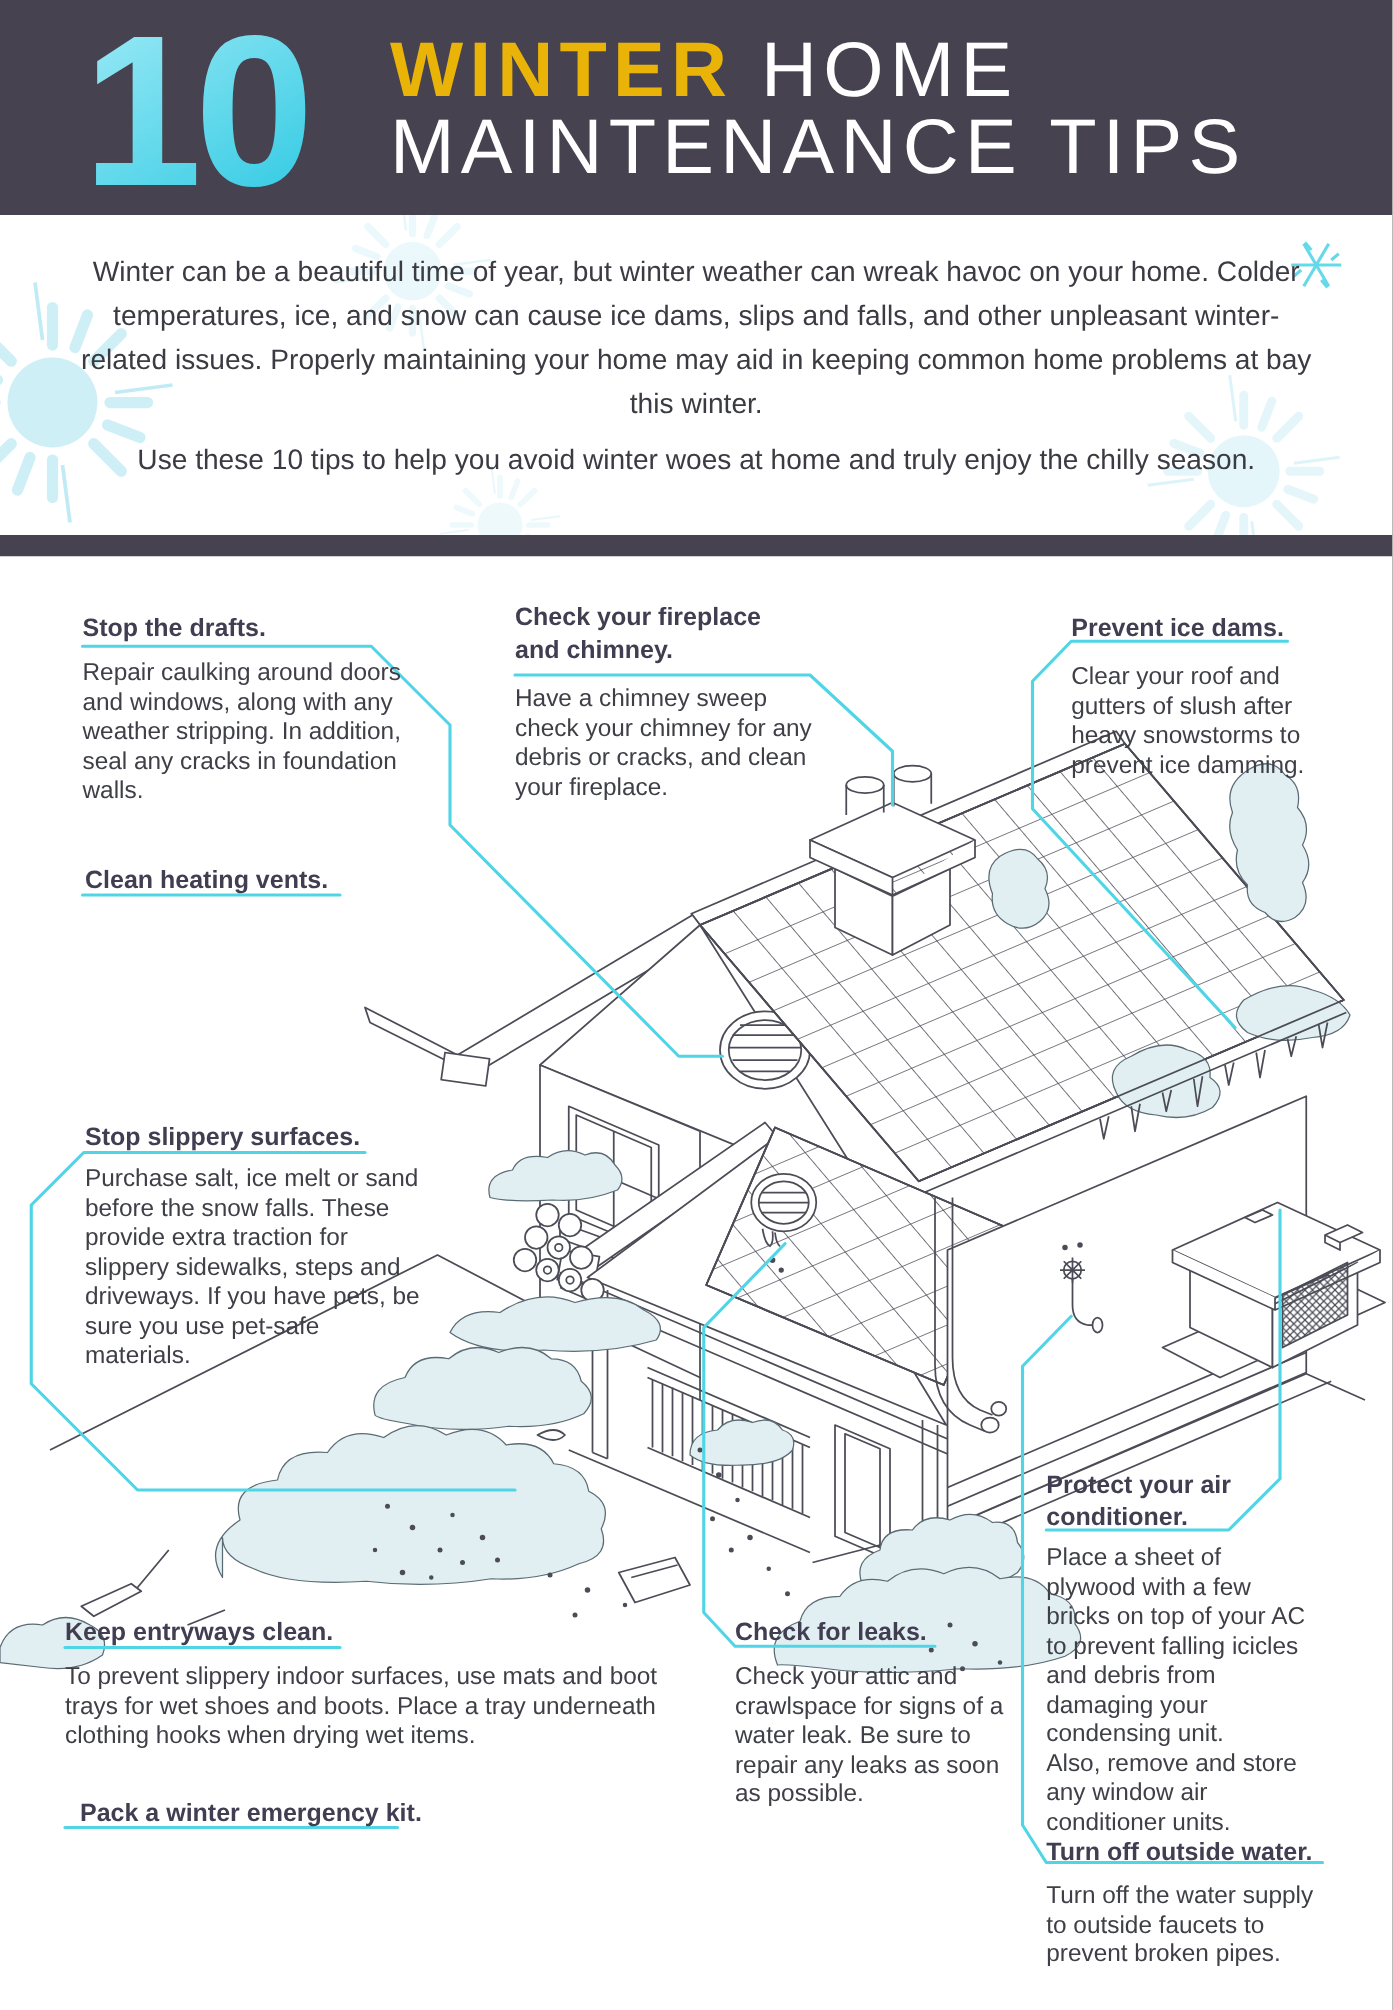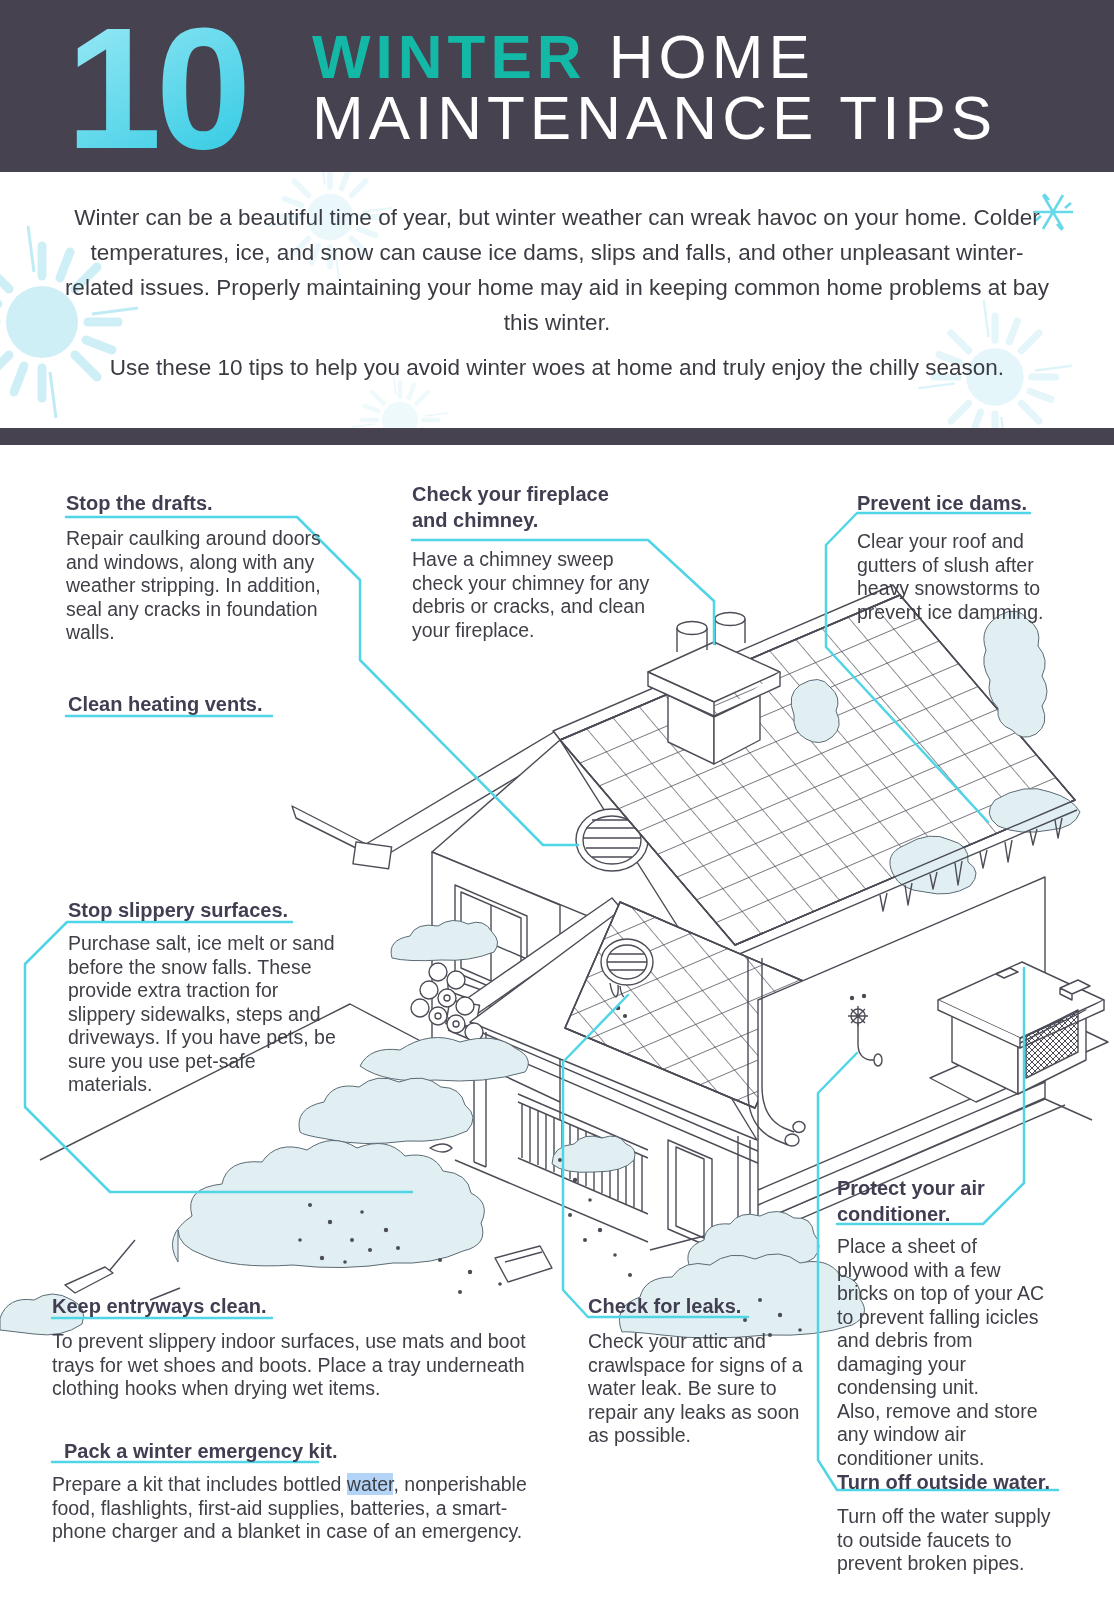--- a/index.html
+++ b/index.html
@@ -3,21 +3,21 @@
 <meta charset="utf-8">
 <style>
   html,body{margin:0;padding:0;background:#888;}
   .page{position:relative;width:1114px;height:1608px;background:#ffffff;overflow:hidden;
         font-family:"Liberation Sans",sans-serif;margin:0 auto;}
   
   .header{position:absolute;left:0;top:0;width:1114px;height:172px;background:#46424f;}
   .num10{position:absolute;left:66px;top:8px;width:230px;height:160px;}
   .titles{position:absolute;left:312px;top:26px;}
   .title-line{font-size:62px;line-height:61px;letter-spacing:5px;color:#ffffff;font-weight:400;white-space:nowrap;}
-  .title-accent{color:#14b8a6;font-weight:700;}
+  .title-accent{color:#eab308;font-weight:700;}
   
   .intro{position:absolute;left:0;top:172px;width:1074px;height:256px;background:#ffffff;}
   .intro-flakes{position:absolute;left:0;top:0;width:1114px;height:256px;}
   .intro p{position:absolute;left:57px;width:1000px;margin:0;text-align:center;
            font-size:22.5px;line-height:35px;color:#3b3b43;}
   .intro-p1{top:28px;}
   .intro-p2{top:178px;}
   .divider{position:absolute;left:0;top:428px;width:1114px;height:17px;background:#46424f;}
   
   .main{position:absolute;left:0;top:445px;width:1114px;height:1163px;}
@@ -334,21 +334,20 @@
     <div class="tip tip-b" style="left:68px;top:487px;width:275px;">Purchase salt, ice melt or sand before the snow falls. These provide extra traction for slippery sidewalks, steps and driveways. If you have pets, be sure you use pet-safe materials.</div>
 
     <div class="tip" style="left:52px;top:848px;">
       <div class="tip-h">Keep entryways clean.</div>
     </div>
     <div class="tip tip-b" style="left:52px;top:885px;width:478px;">To prevent slippery indoor surfaces, use mats and boot trays for wet shoes and boots. Place a tray underneath clothing hooks when drying wet items.</div>
 
     <div class="tip" style="left:52px;top:993px;margin-left:12px;">
       <div class="tip-h">Pack a winter emergency kit.</div>
     </div>
-    <div class="tip tip-b" style="left:52px;top:1028px;width:505px;"><span>Prepare a kit that includes bottled </span><span class="hl">water</span><span>, nonperishable food, flashlights, first-aid supplies, batteries, a smart-phone charger and a blanket in case of an emergency.</span></div>
 
     <div class="tip" style="left:588px;top:848px;">
       <div class="tip-h">Check for leaks.</div>
     </div>
     <div class="tip" style="left:837px;top:730px;width:150px;">
       <div class="tip-h">Protect your air conditioner.</div>
     </div>
 
     <div class="tip tip-b" style="left:588px;top:885px;width:215px;">Check your attic and crawlspace for signs of a water leak. Be sure to repair any leaks as soon as possible.</div>
     <div class="tip tip-b" style="left:837px;top:790px;width:212px;">Place a sheet of plywood with a few bricks on top of your AC to prevent falling icicles and debris from damaging your condensing unit.

